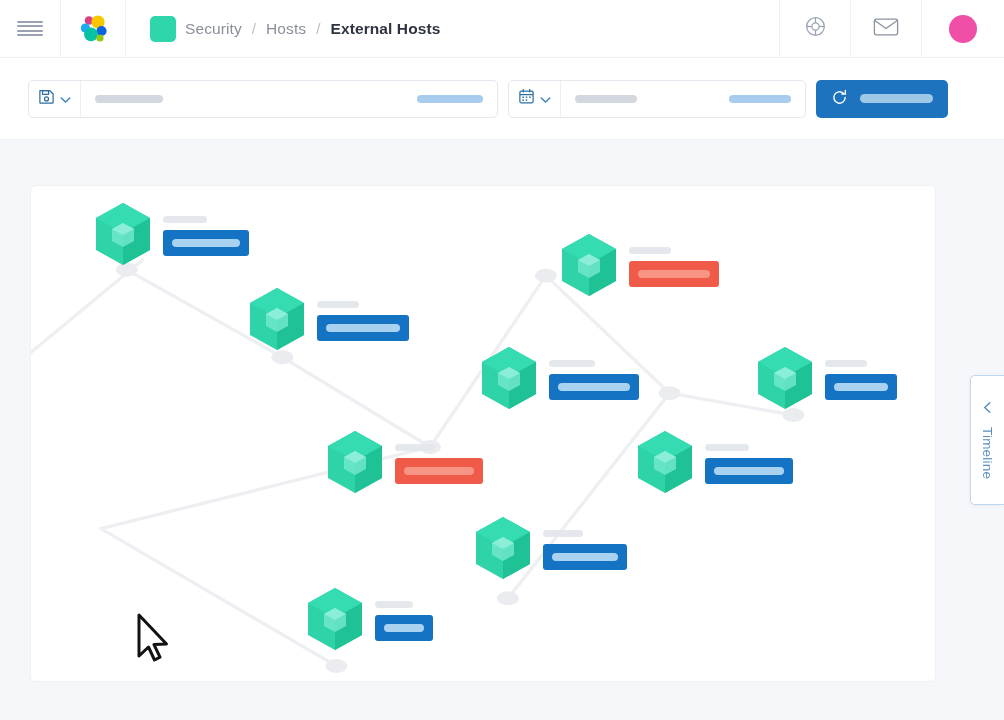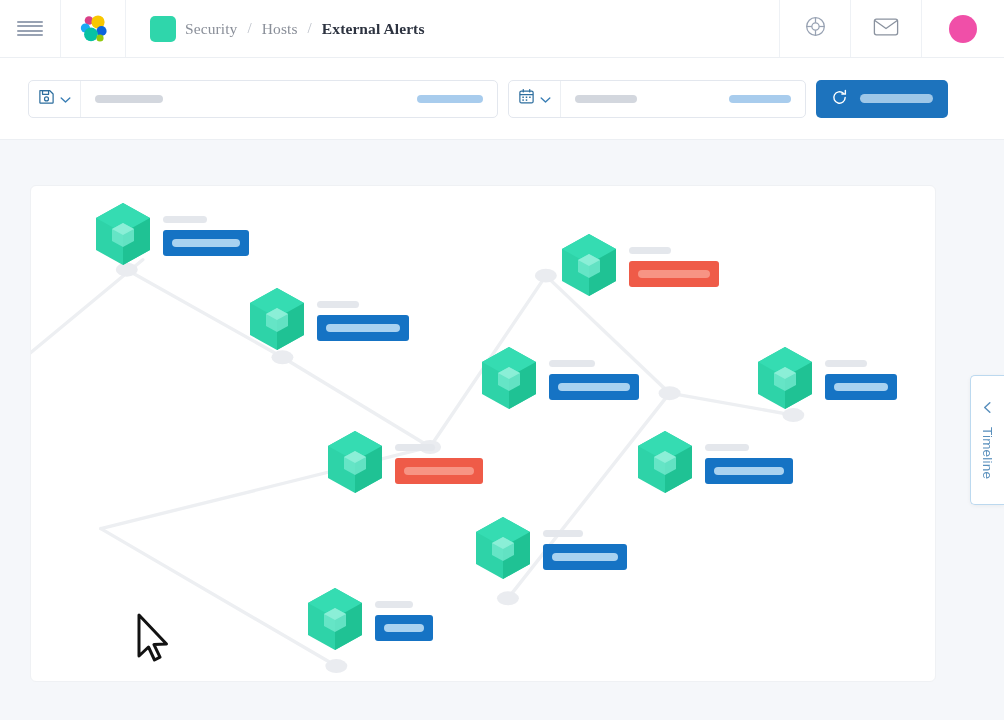--- a/index.html
+++ b/index.html
@@ -33,21 +33,21 @@
 
   .breadcrumb-zone {
     flex: 1; display: flex; align-items: center;
     padding-left: 24px; gap: 9px;
   }
   .app-square {
     width: 26px; height: 26px; border-radius: 5px;
     background: #2fd6ab;
   }
   .crumb {
-    font-size: 15.5px; color: #8a8f99; letter-spacing: .1px; font-family: Liberation Serif, serif;
+    font-size: 15.5px; color: #8a8f99; letter-spacing: .1px;
   }
   .crumb.sep { color: #b9bec7; font-size: 15px; padding: 0 1px; }
   .crumb.current { color: #2d3340; font-weight: bold; }
 
   .icon-btn { width: 70px; cursor: pointer; }
   .avatar-cell { width: 82px; }
   .avatar {
     width: 28px; height: 28px; border-radius: 50%;
     background: #f04fa8;
   }
@@ -192,21 +192,21 @@
     </span>
   </div>
   <div class="hdr-divider"></div>
 
   <div class="breadcrumb-zone">
     <span class="app-square"></span>
     <span class="crumb">Security</span>
     <span class="crumb sep">/</span>
     <span class="crumb">Hosts</span>
     <span class="crumb sep">/</span>
-    <span class="crumb current">External Alerts</span>
+    <span class="crumb current">External Hosts</span>
   </div>
 
   <div class="hdr-divider"></div>
   <div class="hdr-cell icon-btn">
     <span>
       <svg width="23" height="23" viewBox="0 0 24 24" fill="none" stroke="#98a2b3" stroke-width="1.3">
         <circle cx="12" cy="12" r="9.2"></circle>
           <circle cx="12" cy="12" r="3.8"></circle>
         <line x1="12" y1="2.8" x2="12" y2="8.2"></line>
           <line x1="12" y1="15.8" x2="12" y2="21.2"></line>

